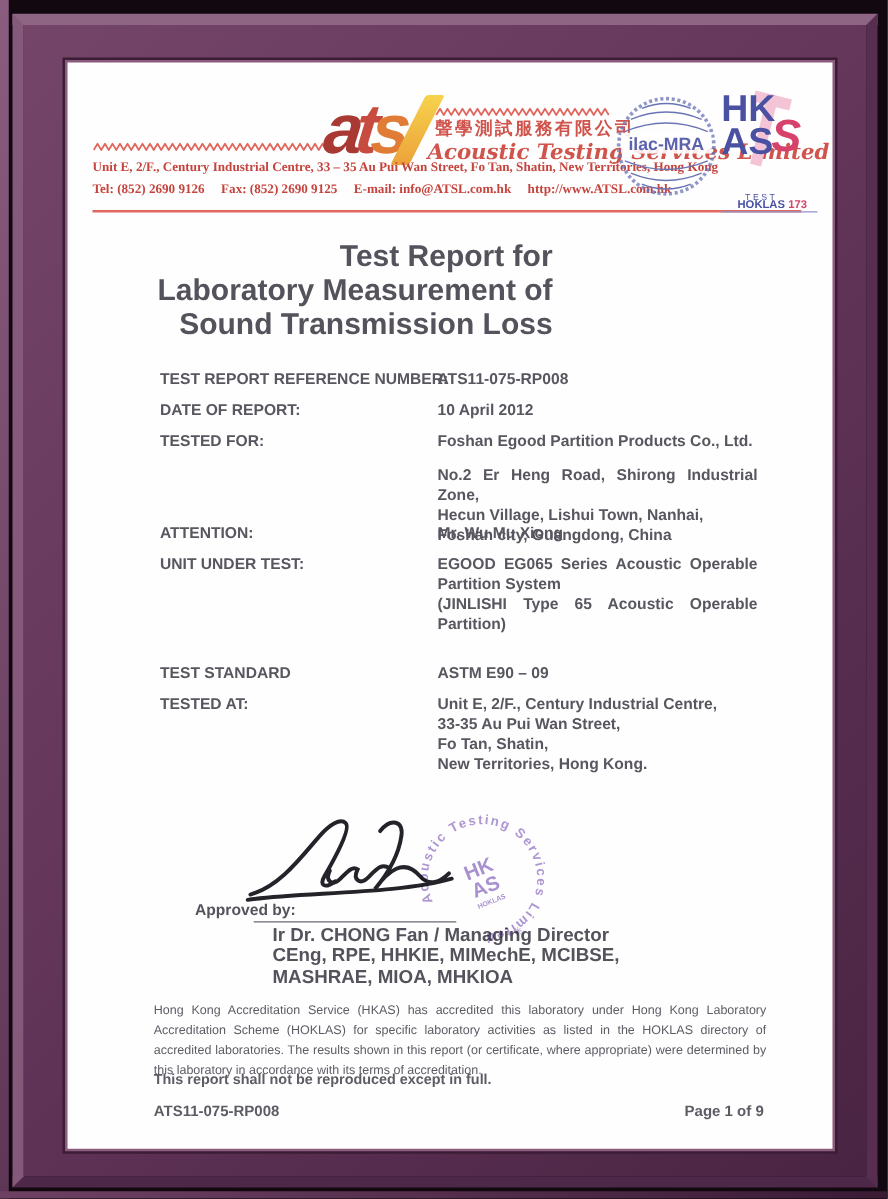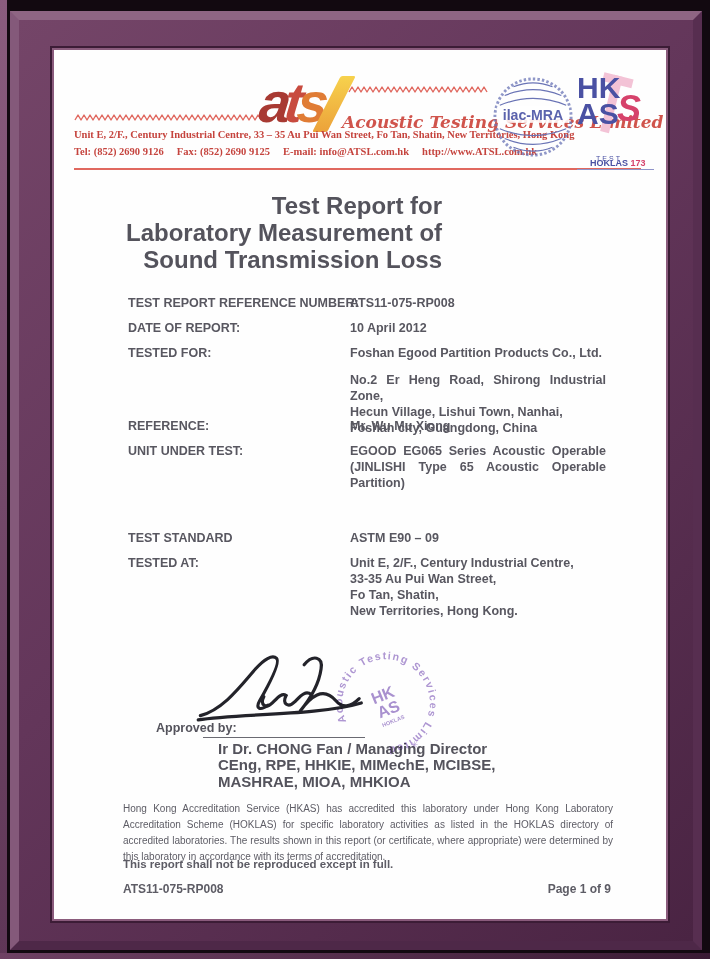--- a/index.html
+++ b/index.html
@@ -84,20 +84,21 @@
       <path d="M1 10 l3 -5 3 5 3 -5 3 5 3 -5 3 5 3 -5 3 5 3 -5 3 5 3 -5 3 5 3 -5 3 5 3 -5 3 5 3 -5 3 5 3 -5 3 5 3 -5 3 5 3 -5 3 5 3 -5 3 5 3 -5 3 5 3 -5 3 5 3 -5 3 5 3 -5 3 5 3 -5 3 5 3 -5 3 5 3 -5 3 5 3 -5 3 5 3 -5 3 5 3 -5 3 5 3 -5 3 5 3 -5 3 5 3 -5 3 5 3 -5 3 5 3 -5 3 5 3 -5 3 5 3 -5 3 5 3 -5 3 5" fill="none" stroke="#e0685f" stroke-width="1.4" stroke-linejoin="round"></path>
     </svg>
     <svg class="wave" style="left:294px;top:32px" width="150" height="14" viewBox="0 0 150 14">
       <path d="M1 10 l3 -5 3 5 3 -5 3 5 3 -5 3 5 3 -5 3 5 3 -5 3 5 3 -5 3 5 3 -5 3 5 3 -5 3 5 3 -5 3 5 3 -5 3 5 3 -5 3 5 3 -5 3 5 3 -5 3 5 3 -5 3 5 3 -5 3 5 3 -5 3 5 3 -5 3 5 3 -5 3 5 3 -5 3 5 3 -5 3 5 3 -5 3 5 3 -5 3 5 3 -5 3 5" fill="none" stroke="#e0685f" stroke-width="1.4" stroke-linejoin="round"></path>
     </svg>
 
     <div class="atsl">
       <span class="la">a</span><span class="lt">t</span><span class="ls">s</span><span class="lslash"></span>
     </div>
 
+    <div class="zh">聲學測試服務有限公司</div>
     <div class="en-script">Acoustic Testing Services Limited</div>
     <div class="addr addr1">Unit E, 2/F., Century Industrial Centre, 33 – 35 Au Pui Wan Street, Fo Tan, Shatin, New Territories, Hong Kong</div>
     <div class="addr addr2">Tel: (852) 2690 9126     Fax: (852) 2690 9125     E-mail: info@ATSL.com.hk     http://www.ATSL.com.hk</div>
     <div class="rule"></div>
 
     <svg class="ilac" viewBox="0 0 84 84">
       <g stroke="#6a74b5" fill="none">
         <circle cx="42" cy="42" r="39" stroke-width="3" stroke-dasharray="2.5 2.2" opacity="0.75"></circle>
         <path d="M8 30 Q42 16 76 30" stroke-width="1.2"></path>
         <path d="M13 20 Q42 8 71 20" stroke-width="1.2"></path>
@@ -143,27 +144,28 @@
       <div class="rvalue">Foshan Egood Partition Products Co., Ltd.</div>
     </div>
     <div class="frow" style="top:322px">
       <div class="rvalue">
         <div class="jline">No.2 Er Heng Road, Shirong Industrial Zone,</div>
         <div>Hecun Village, Lishui Town, Nanhai,</div>
         <div>Foshan city, Guangdong, China</div>
       </div>
     </div>
     <div class="frow" style="top:368px">
-      <span class="rlabel">REFERENCE:</span>
+      <span class="rlabel">ATTENTION:</span>
       <div class="rvalue">Mr. Wu Mu Xiong</div>
     </div>
     <div class="frow" style="top:393px">
       <span class="rlabel">UNIT UNDER TEST:</span>
       <div class="rvalue">
         <div class="jline">EGOOD EG065 Series Acoustic Operable</div>
+        <div>Partition System</div>
         <div class="jline">(JINLISHI Type 65 Acoustic Operable</div>
         <div>Partition)</div>
       </div>
     </div>
     <div class="frow" style="top:480px">
       <span class="rlabel">TEST STANDARD</span>
       <div class="rvalue">ASTM E90 – 09</div>
     </div>
     <div class="frow" style="top:505px">
       <span class="rlabel">TESTED AT:</span>

